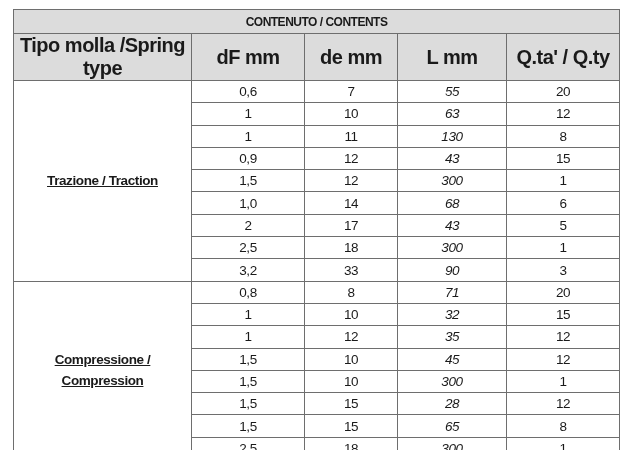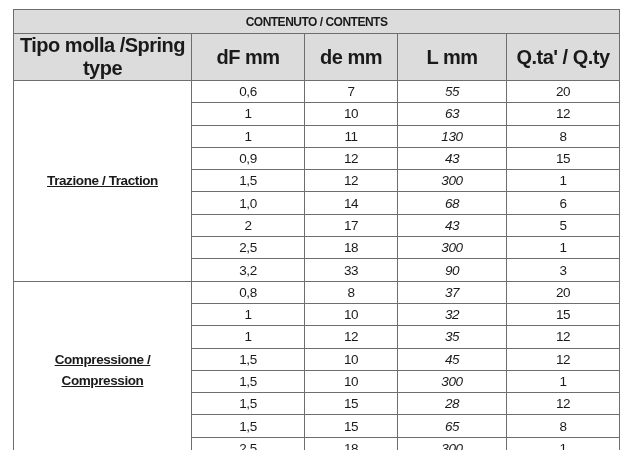--- a/index.html
+++ b/index.html
@@ -139,21 +139,21 @@
       <tr class="data-row">
         <td>3,2</td>
         <td>33</td>
         <td class="light-left">90</td>
         <td>3</td>
       </tr>
       <tr class="data-row">
         <td class="group-cell" rowspan="8">Compressione / Compression</td>
         <td>0,8</td>
         <td>8</td>
-        <td class="light-left">37</td>
+        <td class="light-left">71</td>
         <td>20</td>
       </tr>
       <tr class="data-row">
         <td>1</td>
         <td>10</td>
         <td class="light-left">32</td>
         <td>15</td>
       </tr>
       <tr class="data-row">
         <td>1</td>

